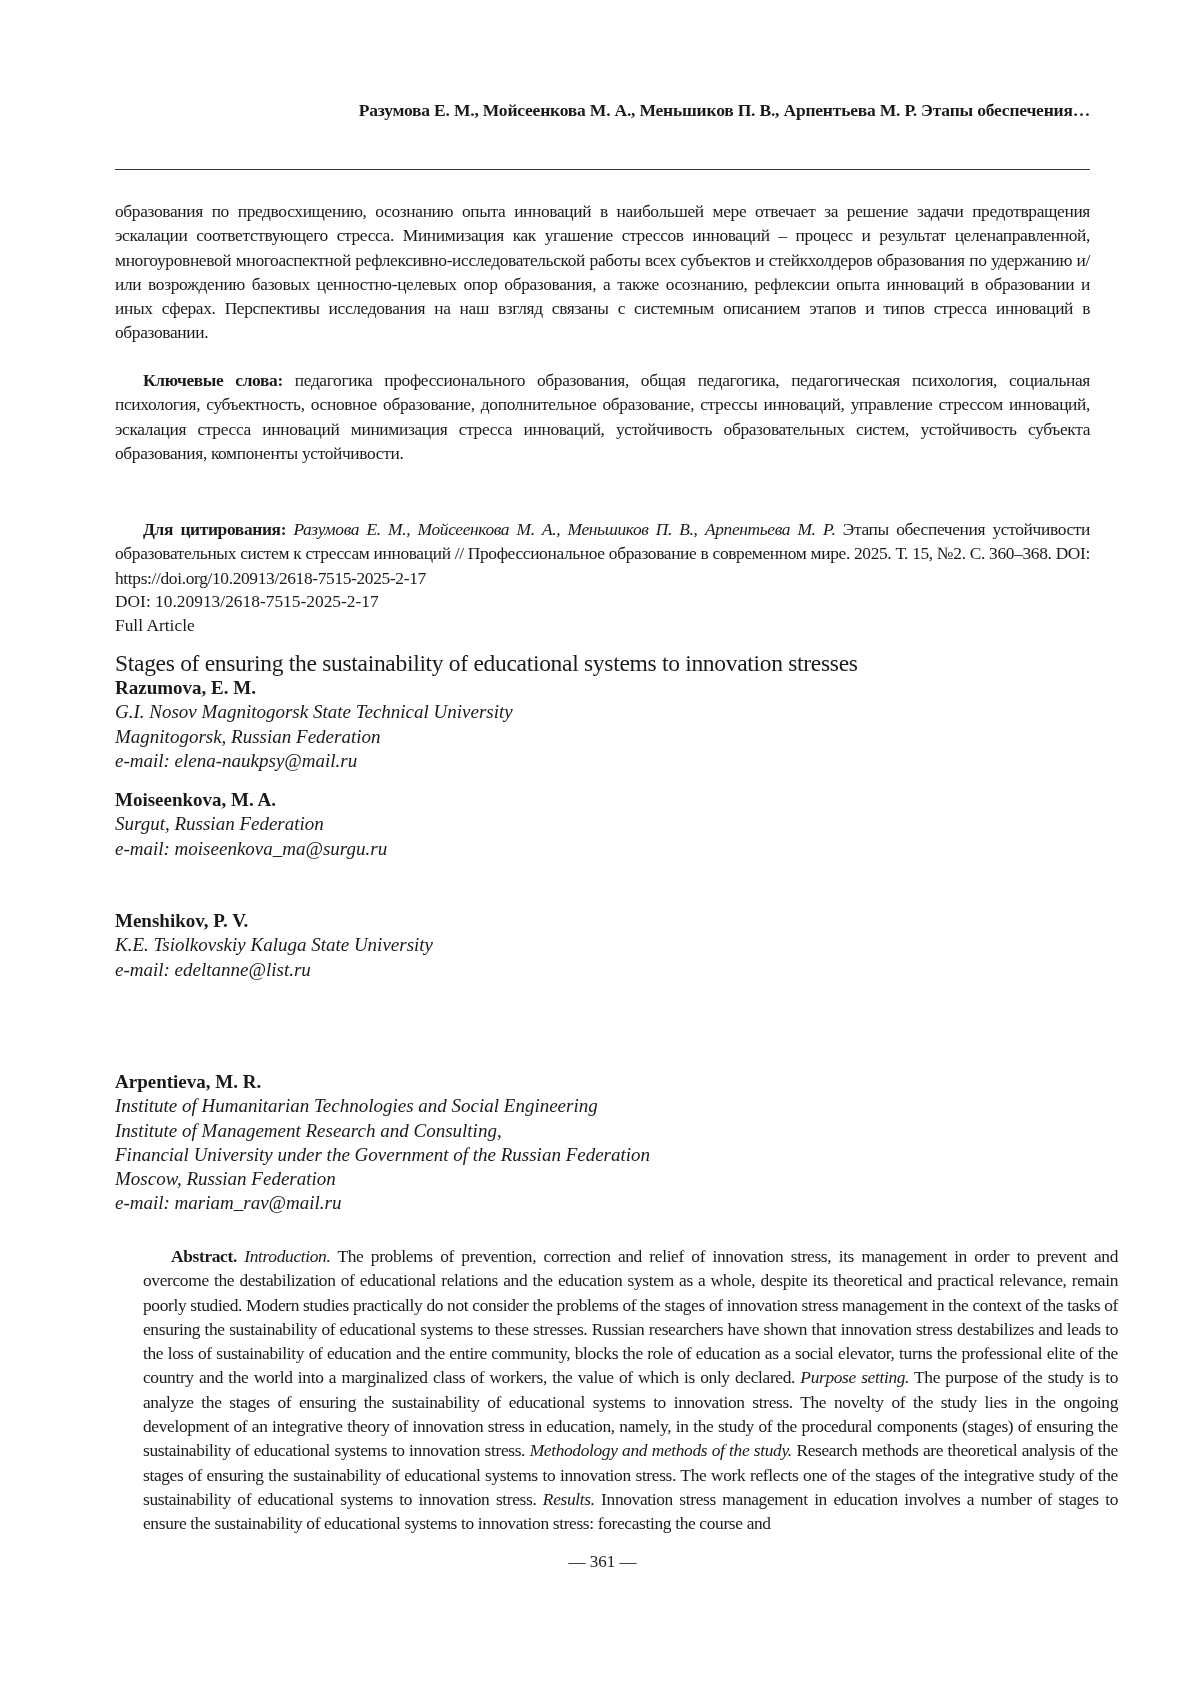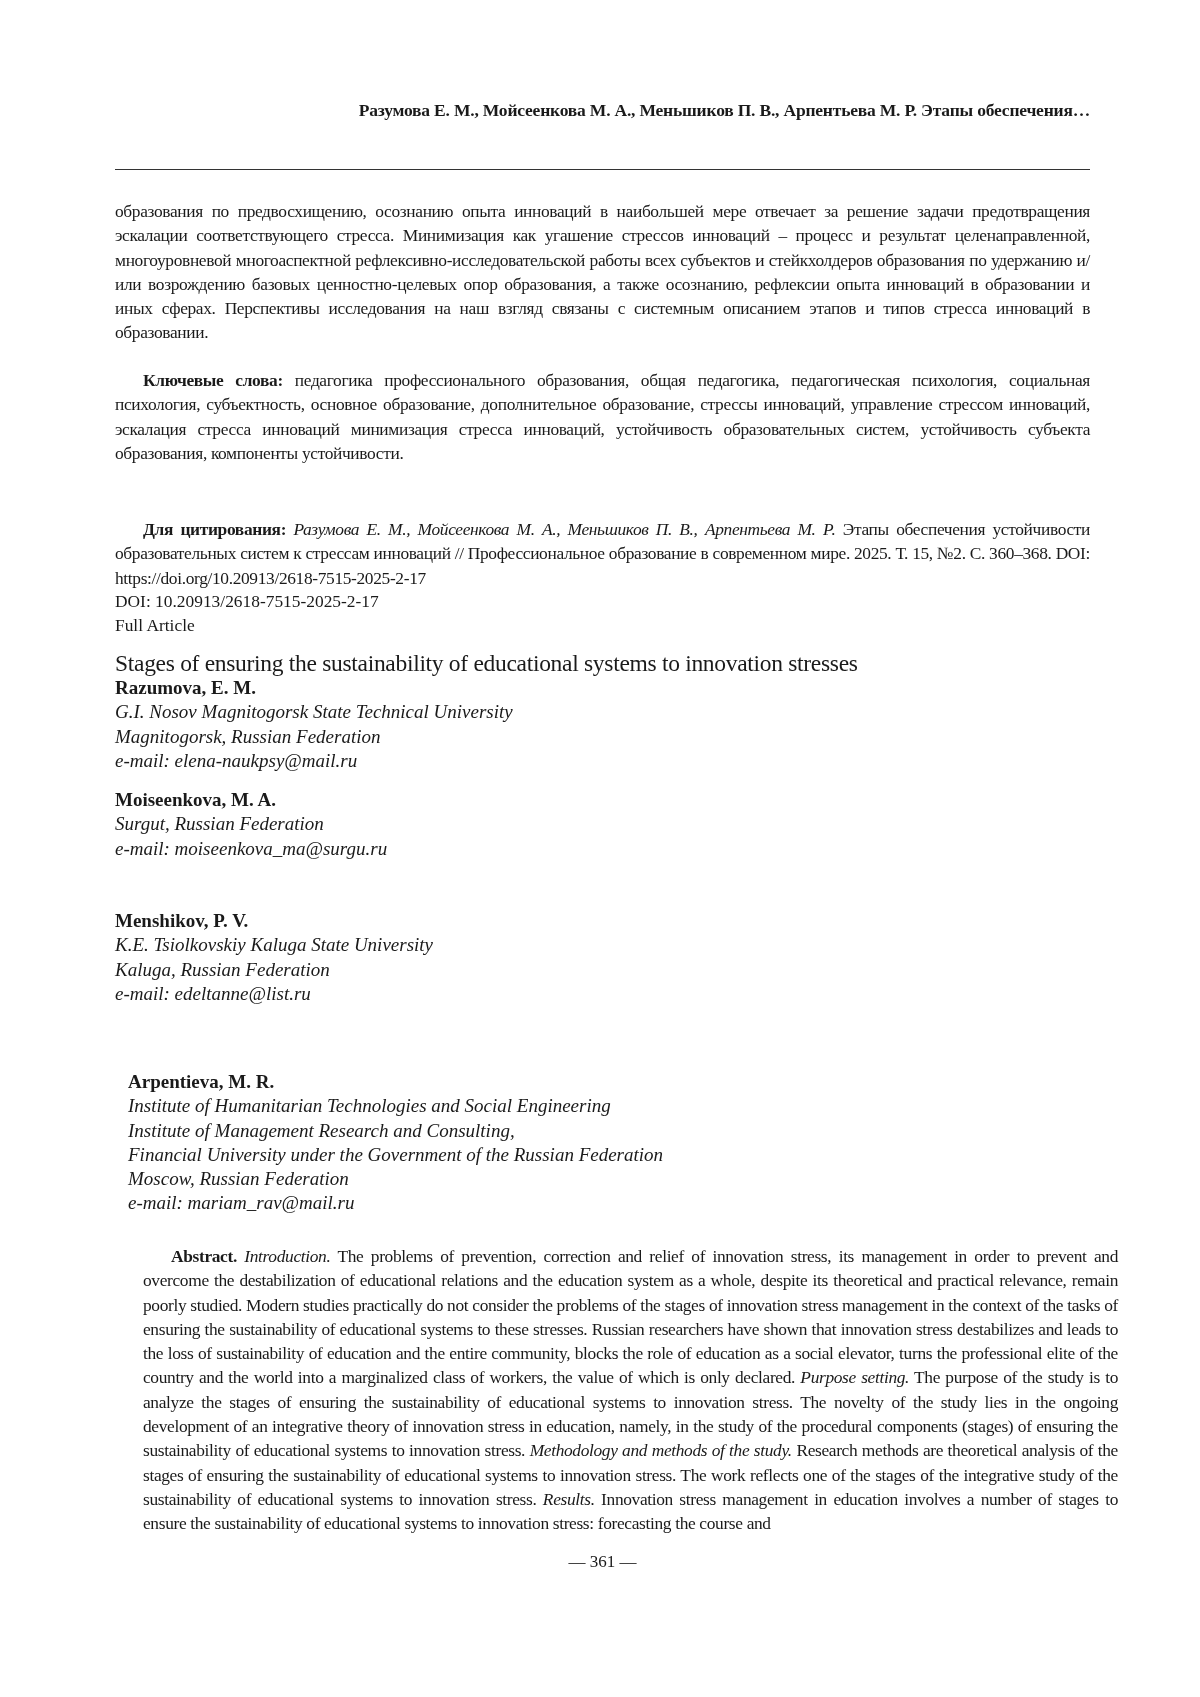--- a/index.html
+++ b/index.html
@@ -57,25 +57,24 @@
 
   <div class="author" style="top:788px;">
     <div class="name">Moiseenkova, M. A.</div>
     <div class="aff">Surgut, Russian Federation</div>
     <div class="aff">e-mail: moiseenkova_ma@surgu.ru</div>
   </div>
 
   <div class="author" style="top:909px;">
     <div class="name">Menshikov, P. V.</div>
     <div class="aff">K.E. Tsiolkovskiy Kaluga State University</div>
-    <div class="aff">Kaluga, Russian Federation</div>
     <div class="aff">e-mail: edeltanne@list.ru</div>
   </div>
 
-  <div class="author" style="top:1070px;margin-left:13px;">
+  <div class="author" style="top:1070px;">
     <div class="name">Arpentieva, M. R.</div>
     <div class="aff">Institute of Humanitarian Technologies and Social Engineering</div>
     <div class="aff">Institute of Management Research and Consulting,</div>
     <div class="aff">Financial University under the Government of the Russian Federation</div>
     <div class="aff">Moscow, Russian Federation</div>
     <div class="aff">e-mail: mariam_rav@mail.ru</div>
   </div>
 
   <div class="abstract body-text indent"><span class="label-bold">Abstract.</span><span class="ital"> Introduction.</span><span> The problems of prevention, correction and relief of innovation stress, its management in order to prevent and overcome the destabilization of educational relations and the education system as a whole, despite its theoretical and practical relevance, remain poorly studied. Modern studies practically do not consider the problems of the stages of innovation stress management in the context of the tasks of ensuring the sustainability of educational systems to these stresses. Russian researchers have shown that innovation stress destabilizes and leads to the loss of sustainability of education and the entire community, blocks the role of education as a social elevator, turns the professional elite of the country and the world into a marginalized class of workers, the value of which is only declared.</span><span class="ital"> Purpose setting.</span><span> The purpose of the study is to analyze the stages of ensuring the sustainability of educational systems to innovation stress. The novelty of the study lies in the ongoing development of an integrative theory of innovation stress in education, namely, in the study of the procedural components (stages) of ensuring the sustainability of educational systems to innovation stress.</span><span class="ital"> Methodology and methods of the study.</span><span> Research methods are theoretical analysis of the stages of ensuring the sustainability of educational systems to innovation stress. The work reflects one of the stages of the integrative study of the sustainability of educational systems to innovation stress.</span><span class="ital"> Results.</span><span> Innovation stress management in education involves a number of stages to ensure the sustainability of educational systems to innovation stress: forecasting the course and</span></div>
 

